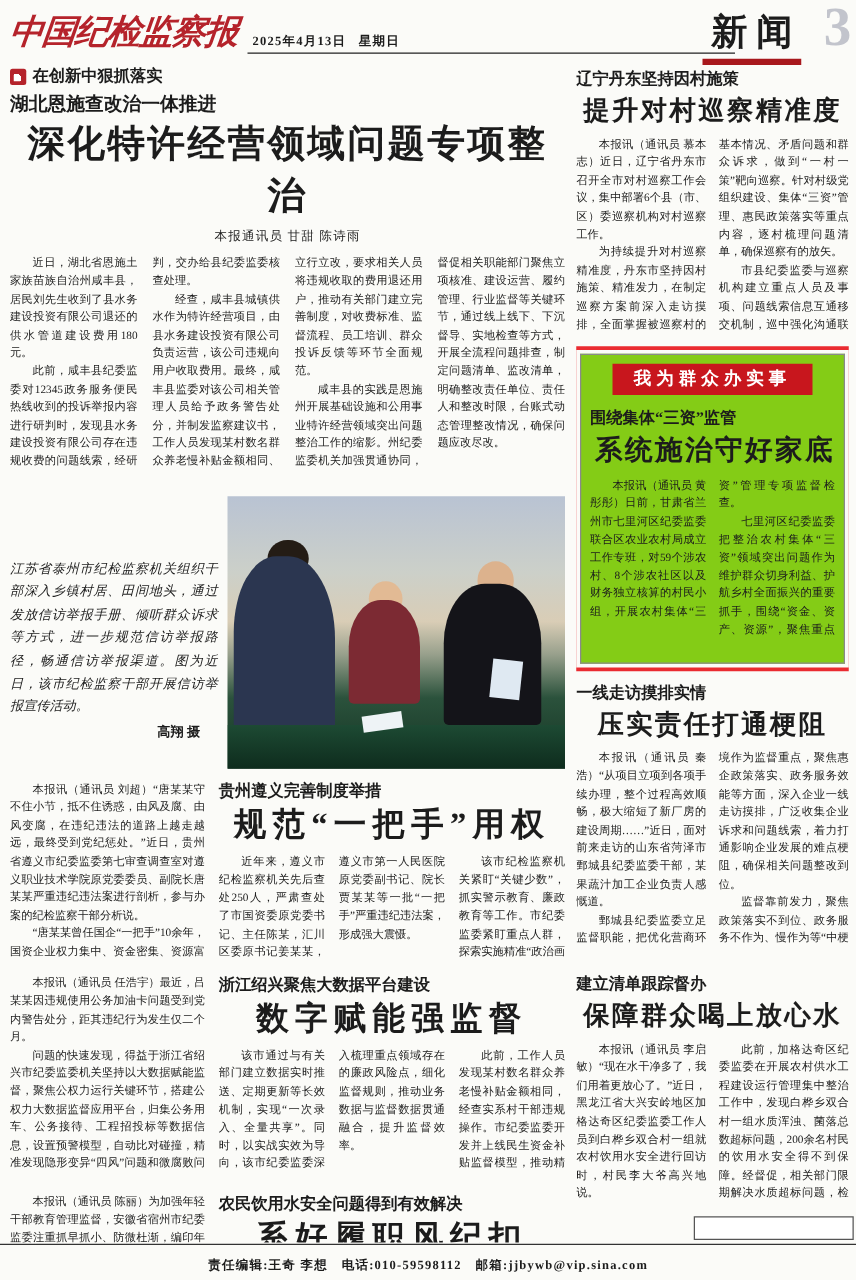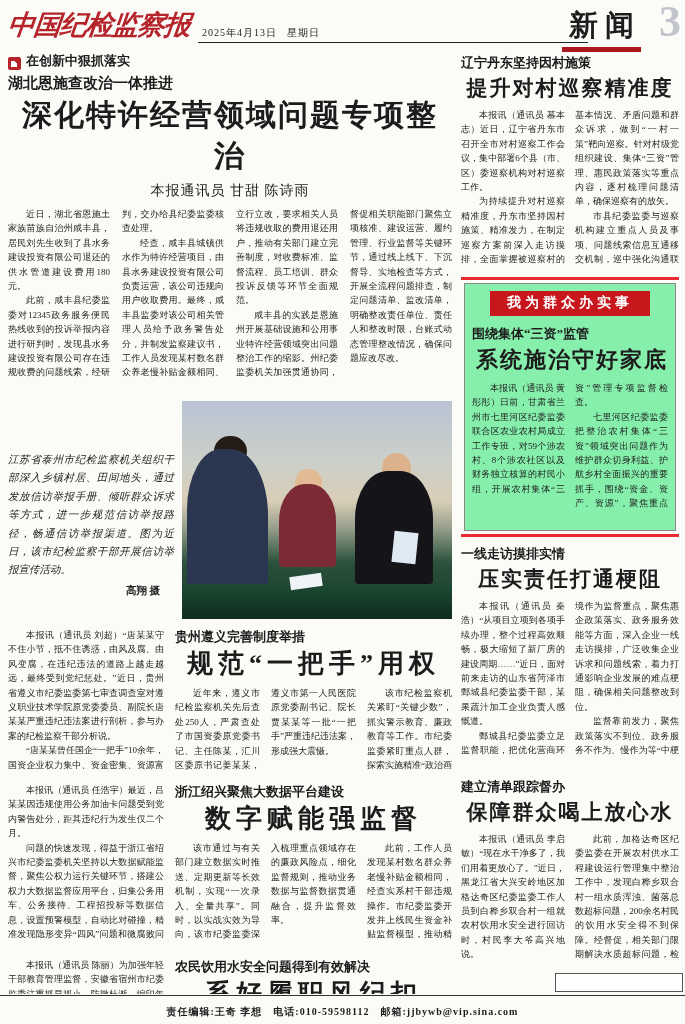--- a/index.html
+++ b/index.html
@@ -3,47 +3,47 @@
 <meta charset="utf-8">
 <style>
   html,body{margin:0;padding:0;background:#9a9a9a;}
   .page{position:relative;width:685px;height:1024px;margin:0 auto;background:#fbfbf8;
         font-family:"Liberation Serif","DejaVu Serif",serif;color:#1c1c1c;overflow:hidden;}
 
   
   header{position:absolute;top:0;left:0;right:0;height:48px;}
   .masthead{position:absolute;left:8px;top:7px;font-size:27px;font-weight:bold;color:#b5232b;
             font-style:italic;transform:skewX(-6deg);letter-spacing:-1px;white-space:nowrap;}
-  .dateline{position:absolute;left:202px;top:26px;font-size:10px;font-weight:normal;letter-spacing:1px;}
+  .dateline{position:absolute;left:202px;top:26px;font-size:10px;font-weight:bold;letter-spacing:1px;}
   .dateline .wd{margin-left:10px;}
   .hline{position:absolute;left:198px;right:97px;top:42px;border-top:1.5px solid #222;}
   .section-wrap{position:absolute;right:44px;top:6px;text-align:center;}
   .section{font-size:29px;font-weight:bold;letter-spacing:7px;padding-left:7px;}
   .redbar{height:5px;background:#a8181d;margin-top:1px;}
   .pageno{position:absolute;right:4px;top:-4px;font-size:44px;color:#c2c4cc;font-weight:bold;}
 
   
   .main{position:absolute;top:52px;left:8px;right:6px;bottom:30px;display:flex;gap:9px;}
   .col-left{width:444px;overflow:hidden;}
   .col-right{flex:1;overflow:hidden;}
 
   p{margin:0;text-indent:2em;}
   .body-text{font-size:9px;line-height:1.6;text-align:justify;overflow:hidden;column-fill:auto;}
 
   
-  .series{display:flex;align-items:flex-end;gap:5px;height:18px;font-size:13px;font-weight:bold;}
+  .series{display:flex;align-items:center;gap:5px;height:18px;font-size:13px;font-weight:bold;}
   .series-icon{width:13px;height:13px;background:#b5232b;border-radius:2px;position:relative;flex:0 0 auto;}
   .series-icon::after{content:"";position:absolute;left:3px;top:3px;width:7px;height:7px;
         background:radial-gradient(circle at 30% 70%,#fff 0 55%,transparent 56%);}
 
   
   .kicker{text-align:left;font-weight:bold;}
   .a1-kicker{font-size:15px;margin:4px 0 0;}
   .a1-headline{text-align:center;font-size:30px;font-weight:bold;letter-spacing:2px;margin:2px 0 0;}
-  .byline{text-align:center;font-size:14px;margin:5px 0 7px;letter-spacing:1px;}
+  .byline{text-align:center;font-size:10px;margin:5px 0 7px;letter-spacing:1px;}
   .a1-body{columns:4;column-gap:12px;height:186px;}
 
   
   .photo-row{display:flex;gap:8px;margin-top:8px;height:218px;}
   .caption{width:166px;font-size:10.5px;font-style:italic;line-height:1.75;padding-top:50px;
            text-align:justify;}
   .credit{display:block;text-align:right;padding-right:14px;font-style:normal;font-weight:bold;margin-top:2px;text-indent:0;}
   .photo{flex:1;position:relative;overflow:hidden;
          background:linear-gradient(180deg,#b9c3d3 0%,#ccd0c9 28%,#d9cdb6 46%,#98a08c 58%,#2b523c 74%,#133322 100%);}
   .ph{position:absolute;}
@@ -73,21 +73,21 @@
   .r-art{margin-bottom:7px;}
   .r-kicker{font-size:13px;margin-top:2px;}
   .r-headline{text-align:center;font-size:21px;font-weight:bold;letter-spacing:2px;margin:2px 0 6px;}
   .r-body{columns:2;column-gap:10px;}
   .b-a2{height:168px;}
   .b-a6{height:172px;}
   .b-a7{height:140px;}
 
   
   .hl-wrap{position:relative;margin:6px 3px 14px;outline:3px solid #ea2b31;outline-offset:3px;}
-  .hl-box{border:1px solid #8a8a8a;background:#86efac;padding:5px 7px 7px;}
+  .hl-box{border:1px solid #8a8a8a;background:#84cc16;padding:5px 7px 7px;}
   .hl-banner{background:#c8161d;color:#fff;font-weight:bold;font-size:14px;letter-spacing:4px;
              padding:3px 17px 4px;width:max-content;margin:2px auto 9px;}
   .hl-kicker{font-size:13px;}
   .hl-headline{text-align:right;font-size:22px;font-weight:bold;letter-spacing:2px;margin:2px 0 6px;}
   .hl-body{columns:2;column-gap:10px;height:142px;}
 
   
   .corner-box{position:absolute;right:2px;bottom:32px;width:126px;height:17px;border:1px solid #555;background:#fff;}
   footer{position:absolute;left:0;right:0;bottom:0;height:29px;border-top:1.2px solid #333;
          text-align:center;font-size:10px;font-weight:bold;padding-top:9px;box-sizing:border-box;letter-spacing:1px;}

